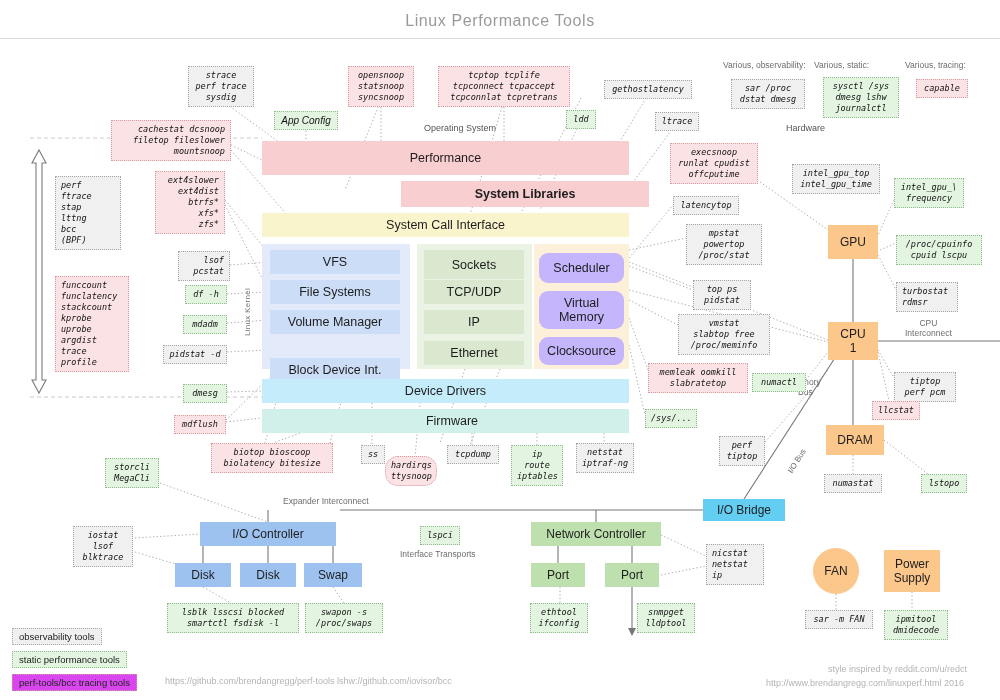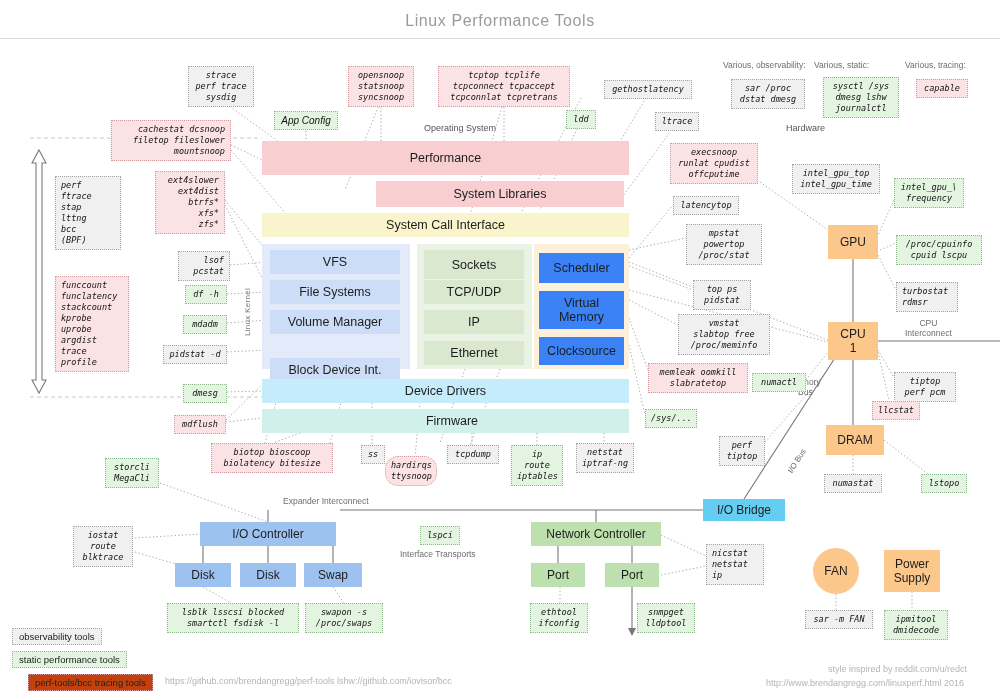--- a/index.html
+++ b/index.html
@@ -51,21 +51,21 @@
     font-size:12.5px; color:#1d1d1d; text-align:center; line-height:14px;
   }
   .apps      { background:#f8ced1; }
   .syslib    { background:#f8ced1; }
   .sci       { background:#faf4cd; }
   .grp-blue  { background:#e3ebfa; }
   .grp-green { background:#eaf3e4; }
   .grp-oran  { background:#fdf0da; }
   .sub-blue  { background:#ccddf7; }
   .sub-green { background:#d9e8cf; }
-  .sub-oran  { background:#3b82f6; }
+  .sub-oran  { background:#c4b5fd;border-radius:9px; }
   .drivers   { background:#c5ecfb; }
   .firmware  { background:#d2f0ea; }
 
   .hw-orange { background:#fbc78a; }
   .hw-blue   { background:#9ec2f0; }
   .hw-green  { background:#bedfae; }
   .hw-cyan   { background:#63cdf2; }
 
   .round { border-radius:50%; }
 
@@ -84,21 +84,21 @@
     transform:rotate(-58deg); transform-origin:left top; white-space:nowrap;
   }
 
   
   .legend-item {
     position:absolute; font-size:9.5px; padding:2px 6px;
     border:1px dotted #a0a0a0; white-space:nowrap; color:#222;
   }
   .legend-item.obs   { background:#f0f0f0; border-color:#a6a6a6; }
   .legend-item.stat  { background:#e3f4e1; border-color:#8dbb8a; }
-  .legend-item.trace { background:#c2410c; border-color:#d79aa0;margin-left:16px; }
+  .legend-item.trace { background:#d946ef; border-color:#d79aa0; }
 
   .footer {
     position:absolute; font-size:9px; color:#b4b4b4; white-space:nowrap;
   }
 </style>
 </head>
 <body>
 
 <div id="stage">
 
@@ -210,21 +210,21 @@
 Bus</div>
   <div class="rot-iobus" style="left:786px; top:470px;">I/O Bus</div>
   <div class="lbl" style="left:283px; top:496px;">Expander Interconnect</div>
   <div class="lbl" style="left:400px; top:549px;">Interface Transports</div>
   <div class="vert" style="left:243px; top:288px;">Linux Kernel</div>
 
   <div id="blocks-layer">
       <div class="blk apps" style="left: 262px; top: 141px; width: 367px; height: 34px;">
         <span style="white-space: pre-line;">Performance</span>
       </div>
-      <div class="blk syslib" style="left: 376px; top: 181px; width: 248px; height: 26px;">
+      <div class="blk syslib" style="left: 401px; top: 181px; width: 248px; height: 26px; font-weight: bold;">
         <span style="white-space: pre-line;">System Libraries</span>
       </div>
       <div class="blk sci" style="left: 262px; top: 213px; width: 367px; height: 24px;">
         <span style="white-space: pre-line;">System Call Interface</span>
       </div>
       <div class="blk grp-blue" style="left: 262px; top: 244px; width: 148px; height: 125px;"></div>
       <div class="blk sub-blue" style="left: 270px; top: 250px; width: 130px; height: 24px;">
         <span style="white-space: pre-line;">VFS</span>
       </div>
       <div class="blk sub-blue" style="left: 270px; top: 280px; width: 130px; height: 24px;">
@@ -395,21 +395,21 @@
 iptables</div>
       <div class="tool obs" style="left: 576px; top: 443px; width: 58px;">netstat
 iptraf-ng</div>
       <div class="tool obs" style="left: 824px; top: 474px; width: 58px;">numastat</div>
       <div class="tool stat" style="left: 921px; top: 474px; width: 46px;">lstopo</div>
       <div class="tool trace" style="left: 385px; top: 456px; width: 52px; border-radius: 13px;">hardirqs
 ttysnoop</div>
       <div class="tool stat" style="left: 105px; top: 458px; width: 54px;">storcli
 MegaCli</div>
       <div class="tool obs" style="left: 73px; top: 526px; width: 60px;">iostat
-route
+lsof
 blktrace</div>
       <div class="tool stat" style="left: 420px; top: 526px; width: 40px;">lspci</div>
       <div class="tool obs ta-l" style="left: 706px; top: 544px; width: 58px;">nicstat
 netstat
 ip</div>
       <div class="tool stat" style="left: 167px; top: 603px; width: 132px;">lsblk lsscsi blocked
 smartctl fsdisk -l</div>
       <div class="tool stat" style="left: 305px; top: 603px; width: 78px;">swapon -s
 /proc/swaps</div>
       <div class="tool stat" style="left: 530px; top: 603px; width: 58px;">ethtool

